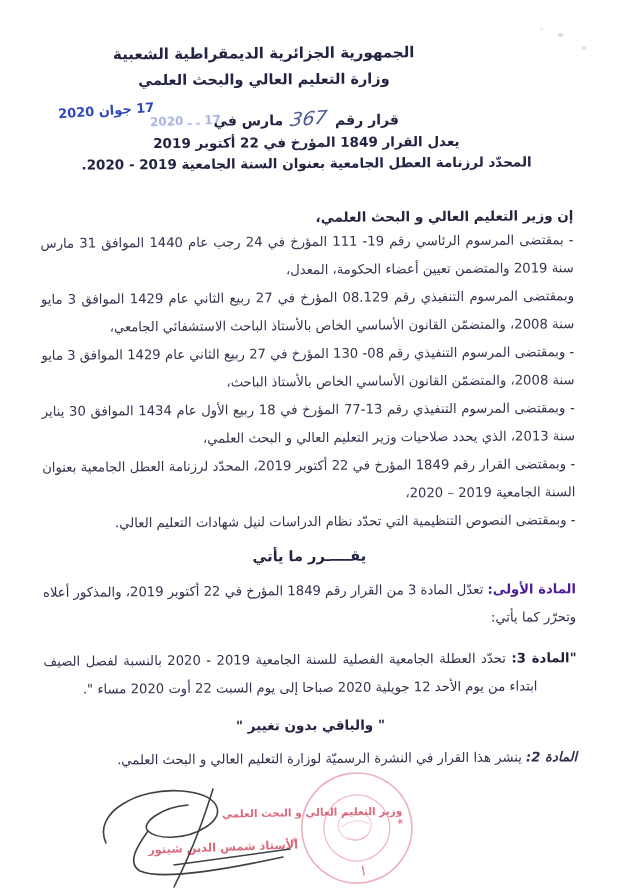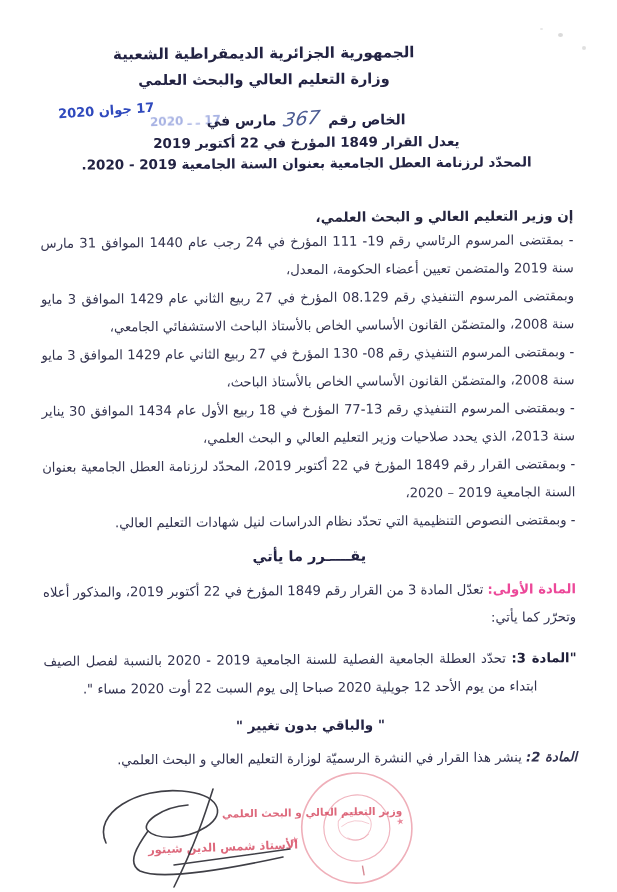--- a/index.html
+++ b/index.html
@@ -57,21 +57,21 @@
   .clause + .clause{margin-top:0;}
   .decree-heading{
     margin-top:9px;
     text-align:center;
     font-size:14.5px;
     font-weight:bold;
     color:#232343;
     line-height:22px;
   }
   .article{margin-top:10px;font-size:13.2px;line-height:28px;text-align:justify;}
-  .article .label{font-weight:bold;color:#ec4899;}
+  .article .label{font-weight:bold;color:#4c1d95;}
   .quote{margin-top:10px;font-size:13.2px;line-height:28px;text-align:justify;text-align-last:center;}
   .quote .label{font-weight:bold;color:#20203a;}
   .unchanged{margin-top:13px;text-align:center;font-weight:bold;font-size:13.5px;color:#232343;line-height:20px;}
   .article2{margin-top:13px;font-size:13.2px;line-height:22px;}
   
   .sig-svg{position:absolute;left:78px;top:783px;}
   .red-line{
     position:absolute;
     color:#d9556b;
     font-weight:bold;
@@ -99,21 +99,21 @@
 
   <div class="content">
 
     <div class="header">
       <div class="h1">الجمهورية الجزائرية الديمقراطية الشعبية</div>
       <div class="h2">وزارة التعليم العالي والبحث العلمي</div>
     </div>
 
     <div class="title-block">
       <div class="t1">
-        <span>الخاص رقم</span>
+        <span>قرار رقم</span>
         <span class="handwritten">367</span>
         <span>مارس في</span>
       </div>
       <div class="t2">يعدل القرار 1849 المؤرخ في 22 أكتوبر 2019</div>
       <div class="t3">المحدّد لرزنامة العطل الجامعية بعنوان السنة الجامعية 2019 - 2020.</div>
     </div>
 
     <div class="intro">إن وزير التعليم العالي و البحث العلمي،</div>
 
     <p class="clause">- بمقتضى المرسوم الرئاسي رقم 19- 111 المؤرخ في 24 رجب عام 1440 الموافق 31 مارس سنة 2019 والمتضمن تعيين أعضاء الحكومة، المعدل،</p>

